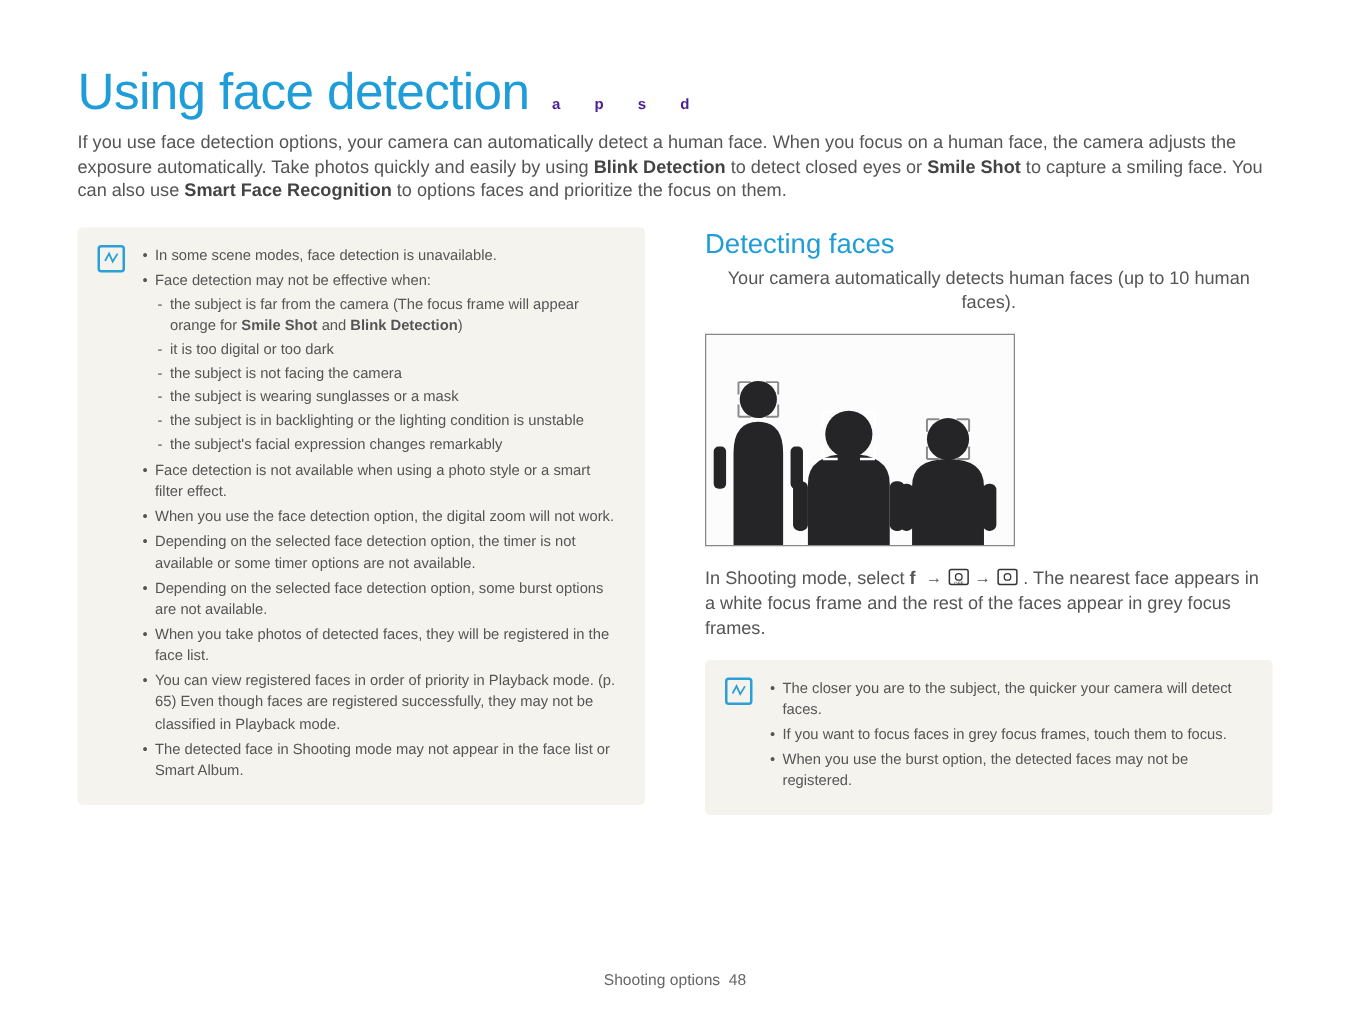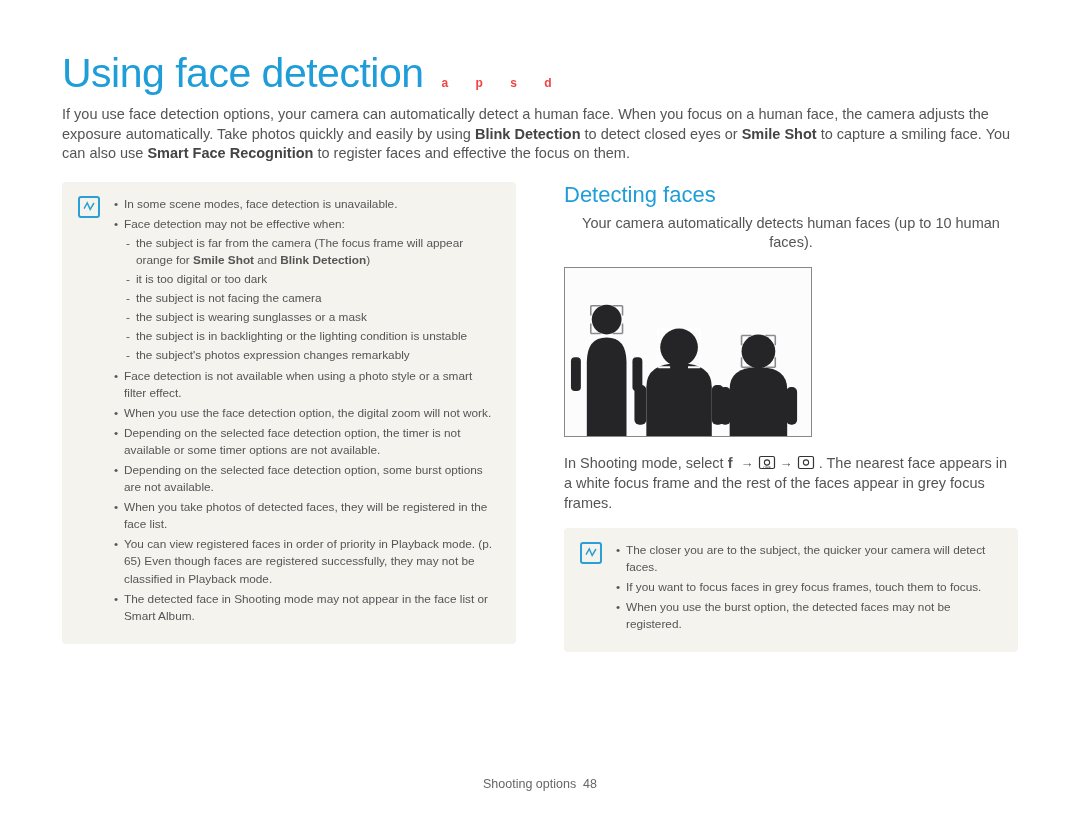--- a/index.html
+++ b/index.html
@@ -13,21 +13,21 @@
     position: relative;
   }
   .title-row { display: flex; align-items: baseline; gap: 18px; }
   h1 {
     font-size: 41px;
     font-weight: 400;
     color: #1e9dd8;
     letter-spacing: -0.5px;
     font-stretch: condensed;
   }
-  .mode-letters { font-size: 12px; color: #ef4444; letter-spacing: 12px; font-weight: 600; }
+  .mode-letters { font-size: 12px; color: #4c1d95; letter-spacing: 12px; font-weight: 600; }
   .intro {
     margin-top: 8px;
     font-size: 14.5px;
     line-height: 1.35;
     color: #555;
     max-width: 960px;
   }
   .intro b { font-weight: 700; color: #444; }
   .columns { display: flex; gap: 48px; margin-top: 18px; }
   .col { flex: 1 1 0; min-width: 0; }
@@ -98,21 +98,21 @@
   <span class="mode-letters">a p s d</span>
 </div>
 
 <p class="intro">
   <span>If you use face detection options, your camera can automatically detect a human face. When you focus on a human face, the camera adjusts the exposure automatically. Take photos quickly and easily by using </span>
   <b>Blink Detection</b>
   <span> to detect closed eyes or </span>
   <b>Smile Shot</b>
   <span> to capture a smiling face. You can also use </span>
   <b>Smart Face Recognition</b>
-  <span> to register faces and effective the focus on them.</span>
+  <span> to options faces and prioritize the focus on them.</span>
 </p>
 
 <div class="columns">
 
   <div class="col">
     <div class="note-box">
       <div class="note-icon">
         <svg viewBox="0 0 24 24" fill="none" stroke="#2aa0d6" stroke-width="2.5" stroke-linecap="round">
           <path d="M4 14 L9 5 L14 16 L20 6"></path>
         </svg>
@@ -122,21 +122,21 @@
         <li>
           <span>Face detection may not be effective when:</span>
           <ul class="sub-list">
             <li>
               <span>the subject is far from the camera (The focus frame will appear orange for </span><b>Smile Shot</b><span> and </span><b>Blink Detection</b><span>)</span>
             </li>
             <li><span>it is too digital or too dark</span></li>
             <li><span>the subject is not facing the camera</span></li>
             <li><span>the subject is wearing sunglasses or a mask</span></li>
             <li><span>the subject is in backlighting or the lighting condition is unstable</span></li>
-            <li><span>the subject's photos expression changes remarkably</span></li>
+            <li><span>the subject's facial expression changes remarkably</span></li>
           </ul>
         </li>
         <li><span>Face detection is not available when using a photo style or a smart filter effect.</span></li>
         <li><span>When you use the face detection option, the digital zoom will not work.</span></li>
         <li><span>Depending on the selected face detection option, the timer is not available or some timer options are not available.</span></li>
         <li><span>Depending on the selected face detection option, some burst options are not available.</span></li>
         <li><span>When you take photos of detected faces, they will be registered in the face list.</span></li>
         <li><span>You can view registered faces in order of priority in Playback mode. (p. 65) Even though faces are registered successfully, they may not be classified in Playback mode.</span></li>
         <li><span>The detected face in Shooting mode may not appear in the face list or Smart Album.</span></li>
       </ul>

